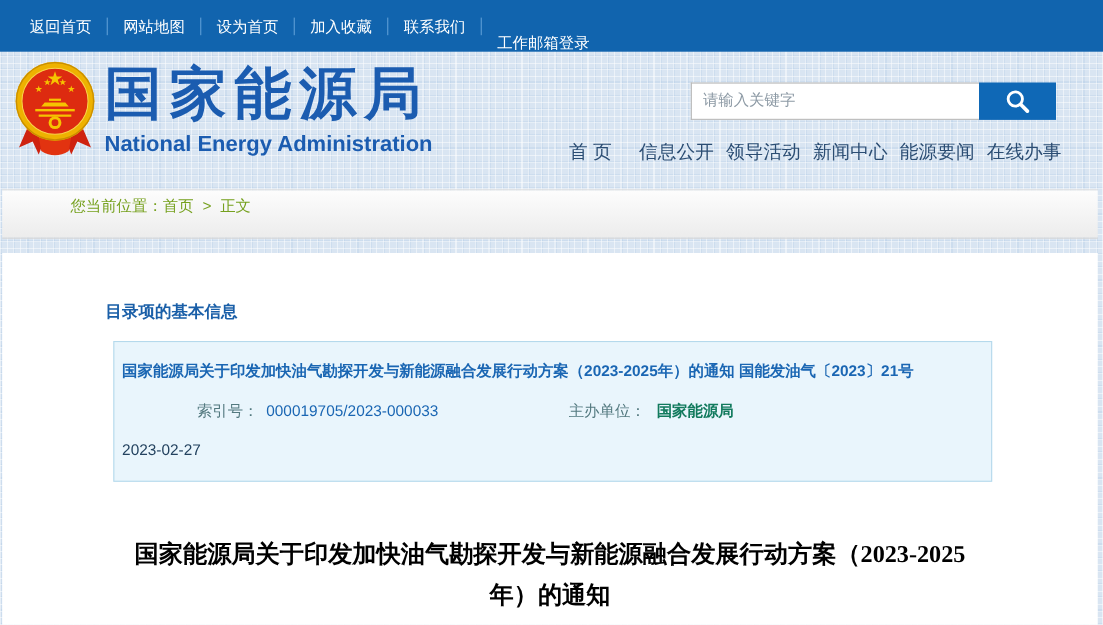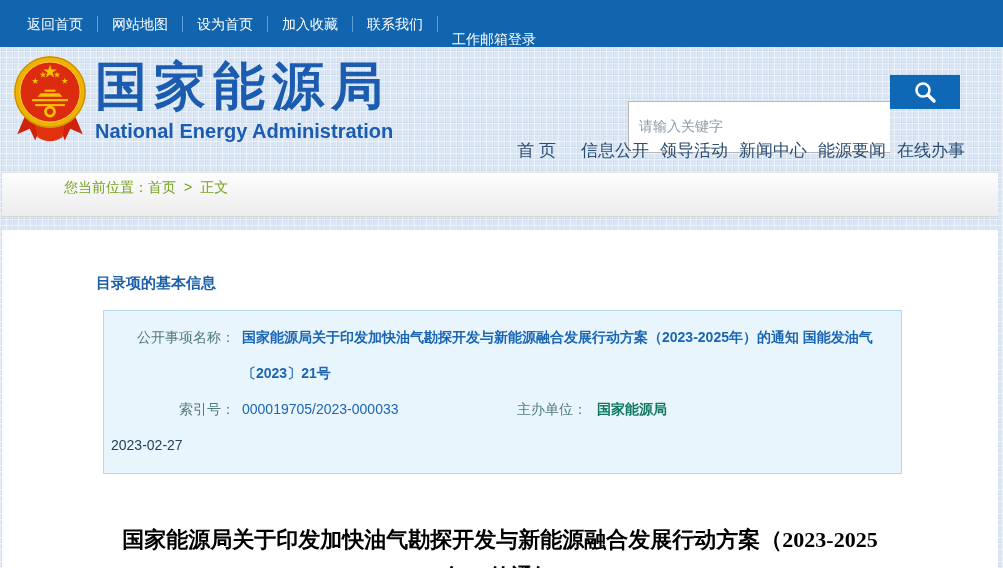--- a/index.html
+++ b/index.html
@@ -38,32 +38,31 @@
   }
   .brand .en {
     font-size: 20px; font-weight: bold; color: #1b5cb0;
     line-height: 26px; margin-top: 4px; white-space: nowrap;
   }
   .searchbox {
     position: absolute; right: 43px; top: 28px;
     display: flex; width: 332px; height: 34px;
   }
   .searchbox input {
-    flex: 1; height: 52px; border: 1px solid #b8b8b8; border-right: none;
+    flex: 1; height: 34px; border: 1px solid #b8b8b8; border-right: none;
     padding: 0 10px; font-size: 14px; color: #333; outline: none;
     font-family: Liberation Mono, monospace;
-    margin-top: 26px;
   }
   .searchbox input::placeholder { color: #8d9aa5; }
   .searchbox button {
     width: 70px; height: 34px; background: #0f68b6; border: none; cursor: pointer;
     display: flex; align-items: center; justify-content: center;
   }
   .mainnav {
-    position: absolute; right: 38px; bottom: 10px;
+    position: absolute; right: 38px; bottom: 22px;
     display: flex; align-items: flex-end;
     font-size: 17px; color: #2b4d73; font-weight: 500;
   }
   .mainnav a {
     color: #2b4d73; text-decoration: none; cursor: pointer; margin-left: 11px;
     white-space: nowrap;
   }
   .mainnav a:first-child { margin-left: 0; margin-right: 14px; }
 
   
@@ -176,21 +175,20 @@
 
   <div class="breadcrumb">
     <span>您当前位置：</span><a>首页</a><span class="sep">&gt;</span><span>正文</span>
   </div>
 
   <div class="content">
     <div class="section-title">目录项的基本信息</div>
 
     <div class="infobox">
       <div class="inforow">
-        <span class="lbl">公开事项名称：</span>
         <span class="val val-name">国家能源局关于印发加快油气勘探开发与新能源融合发展行动方案（2023-2025年）的通知 国能发油气〔2023〕21号</span>
       </div>
       <div class="inforow">
         <span class="lbl">索引号：</span>
         <span class="val val-index">000019705/2023-000033</span>
         <span class="lbl-org">主办单位：</span>
         <span class="val-org">国家能源局</span>
       </div>
       <div class="inforow">
         <span class="val val-date">2023-02-27</span>

